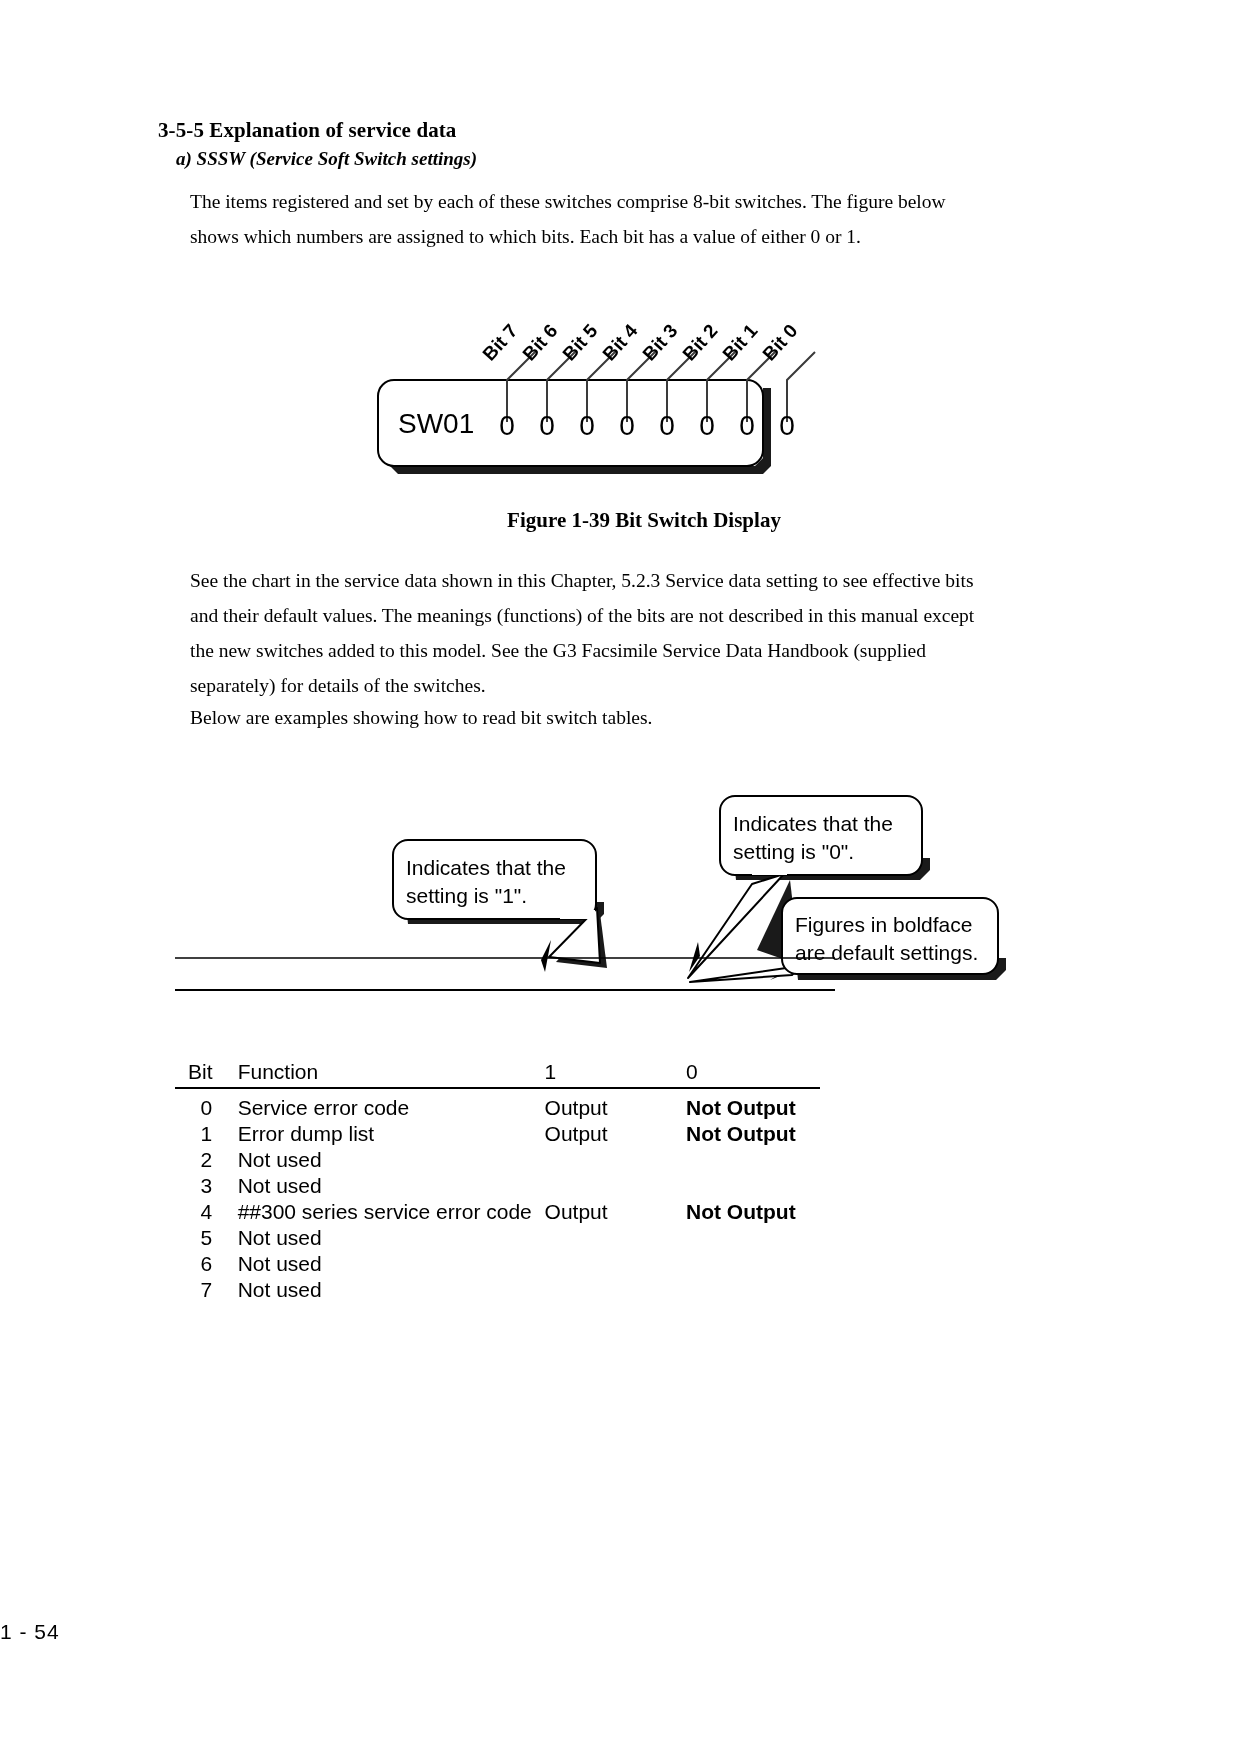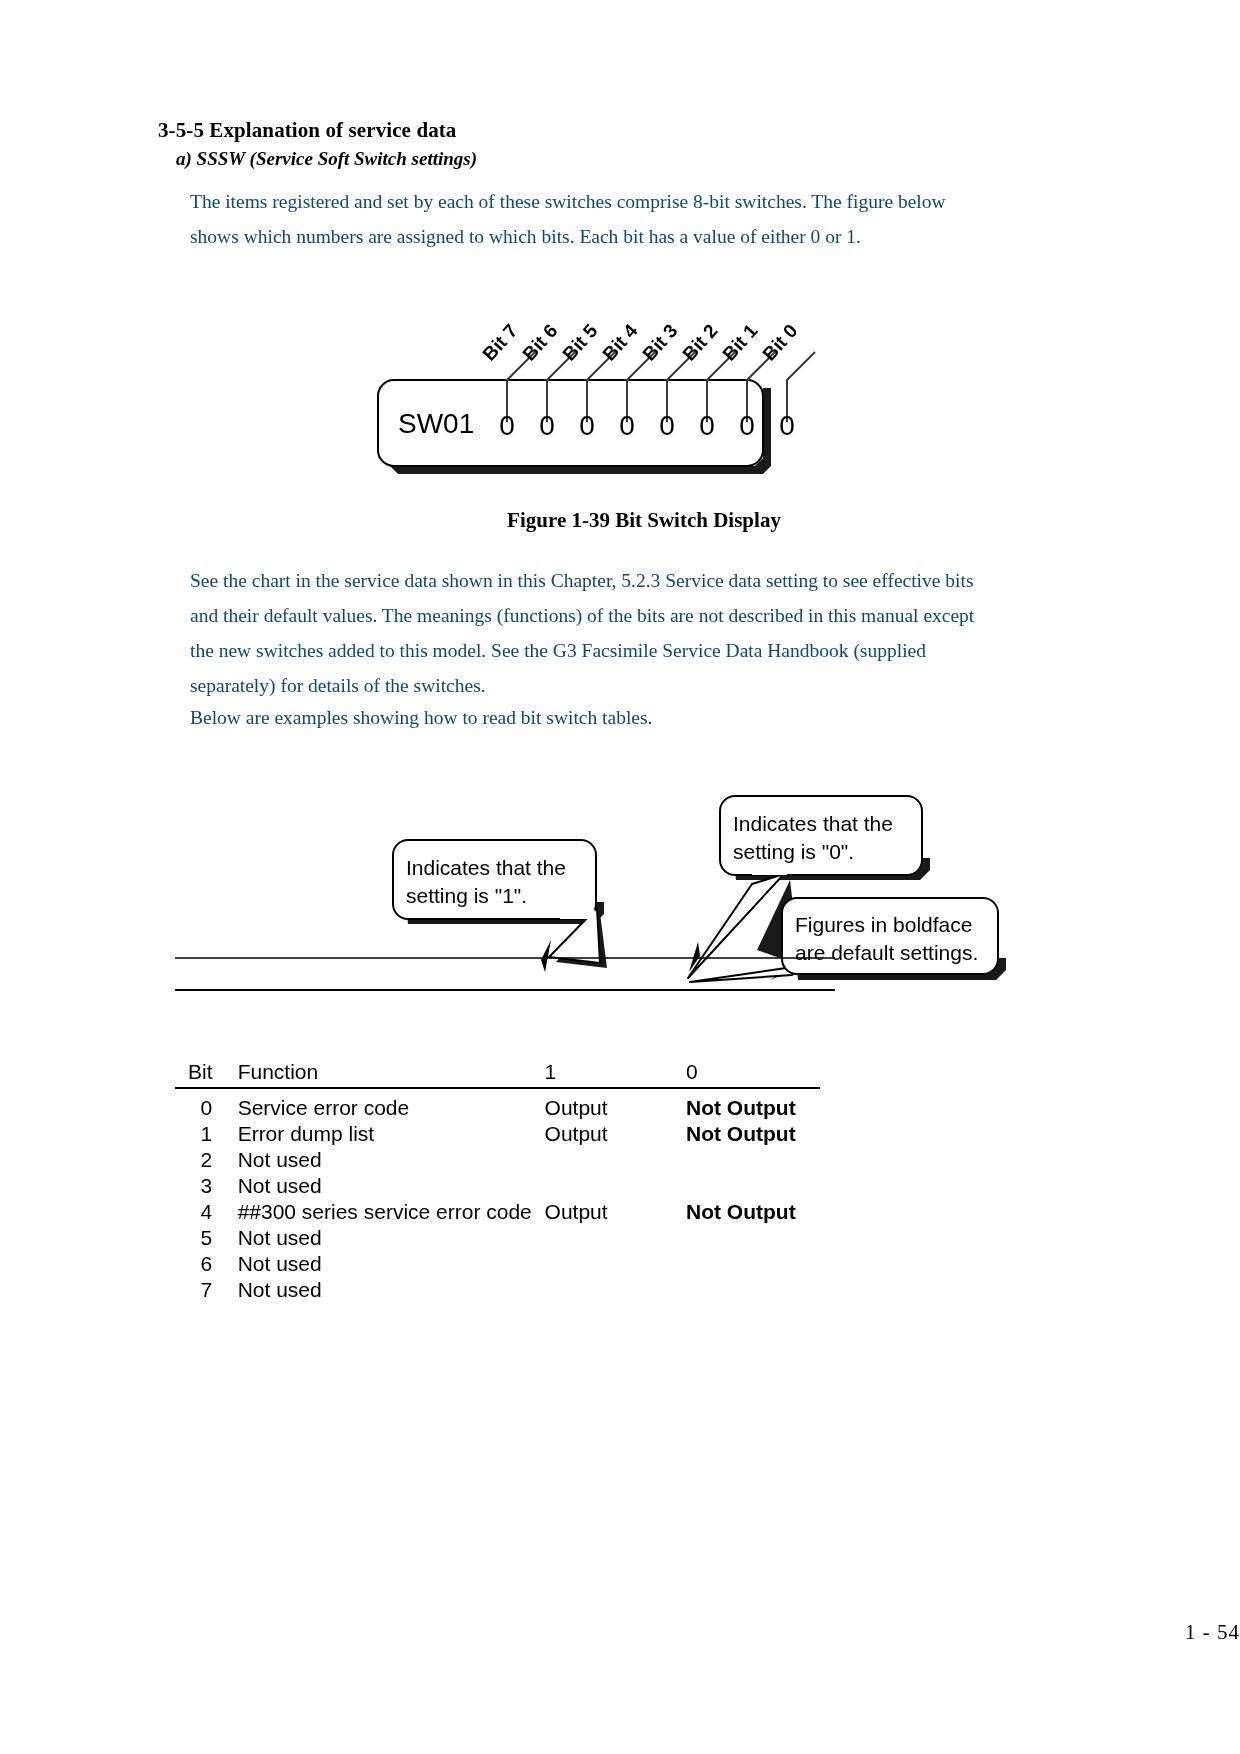--- a/index.html
+++ b/index.html
@@ -44,21 +44,21 @@
     white-space: nowrap;
     font-style: italic;
   }
 
   
   .para {
     position: absolute;
     font-family: "Liberation Serif", serif;
     font-size: 19.5px;
     line-height: 35px;
-    color: #0c4a6e;
+    color: #000000;
   }
   #para-intro {
     left: 190px;
     top: 184px;
     width: 800px;
   }
   #para-chart {
     left: 190px;
     top: 563px;
     width: 790px;
@@ -81,22 +81,22 @@
   }
   #caption-139 { top: 508px; left: 0; }
   #caption-140 { top: 1228px; left: 0; font-size: 19px; }
 
   
   .page-number {
     position: absolute;
     left: 0;
     top: 1620px;
     width: 1240px;
-    text-align: right;
-    font-family: Liberation Serif, serif;
+    text-align: left;
+    font-family: Liberation Sans, sans-serif;
     font-size: 21px;
     letter-spacing: 1px;
   }
 
   
   #fig139 {
     position: absolute;
     left: 360px;
     top: 300px;
     width: 460px;

